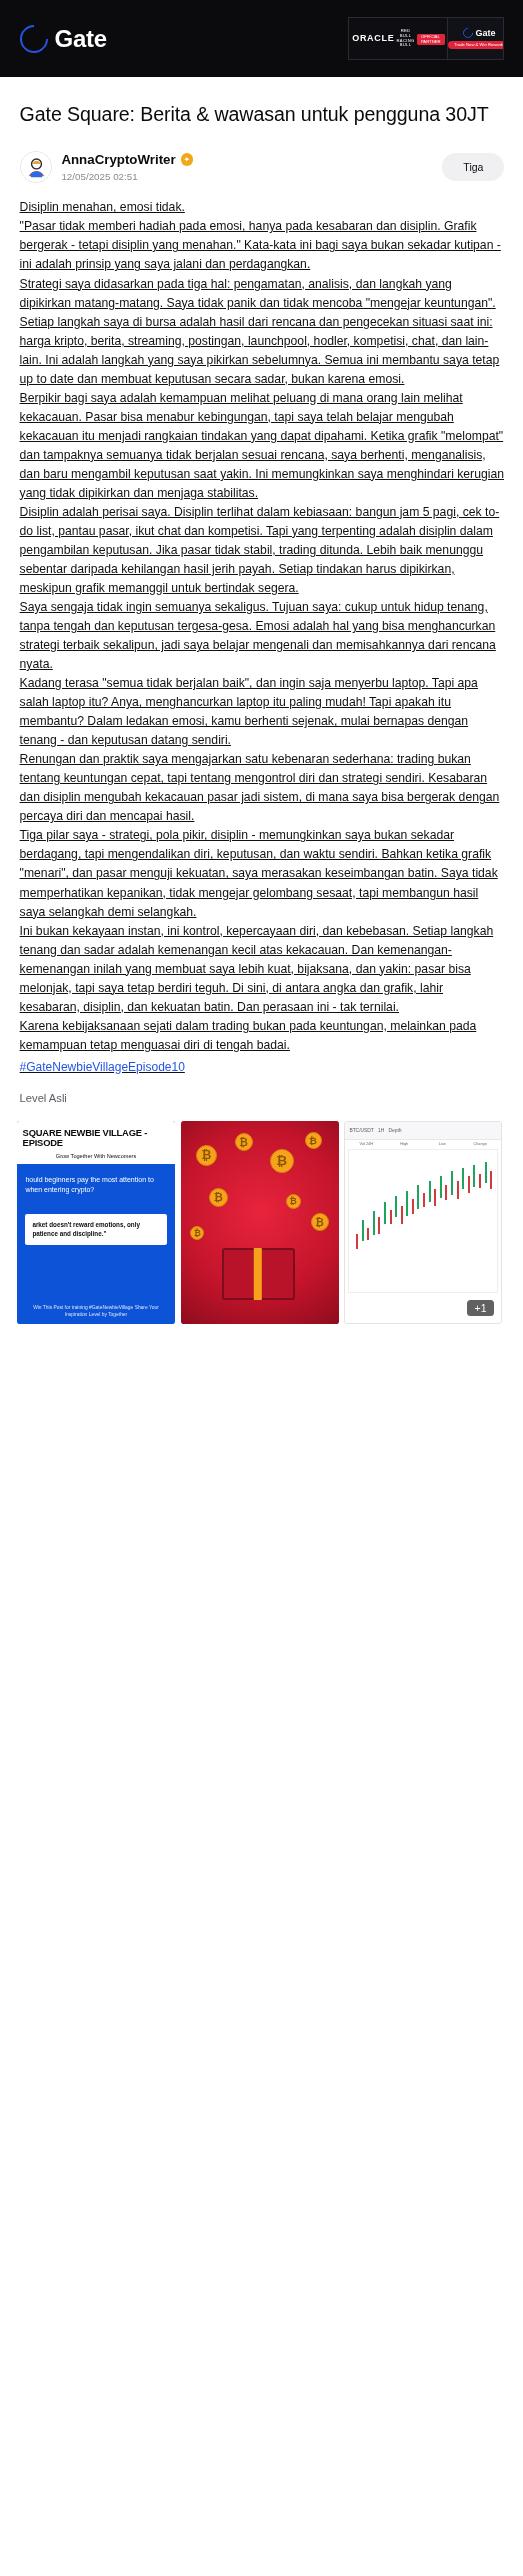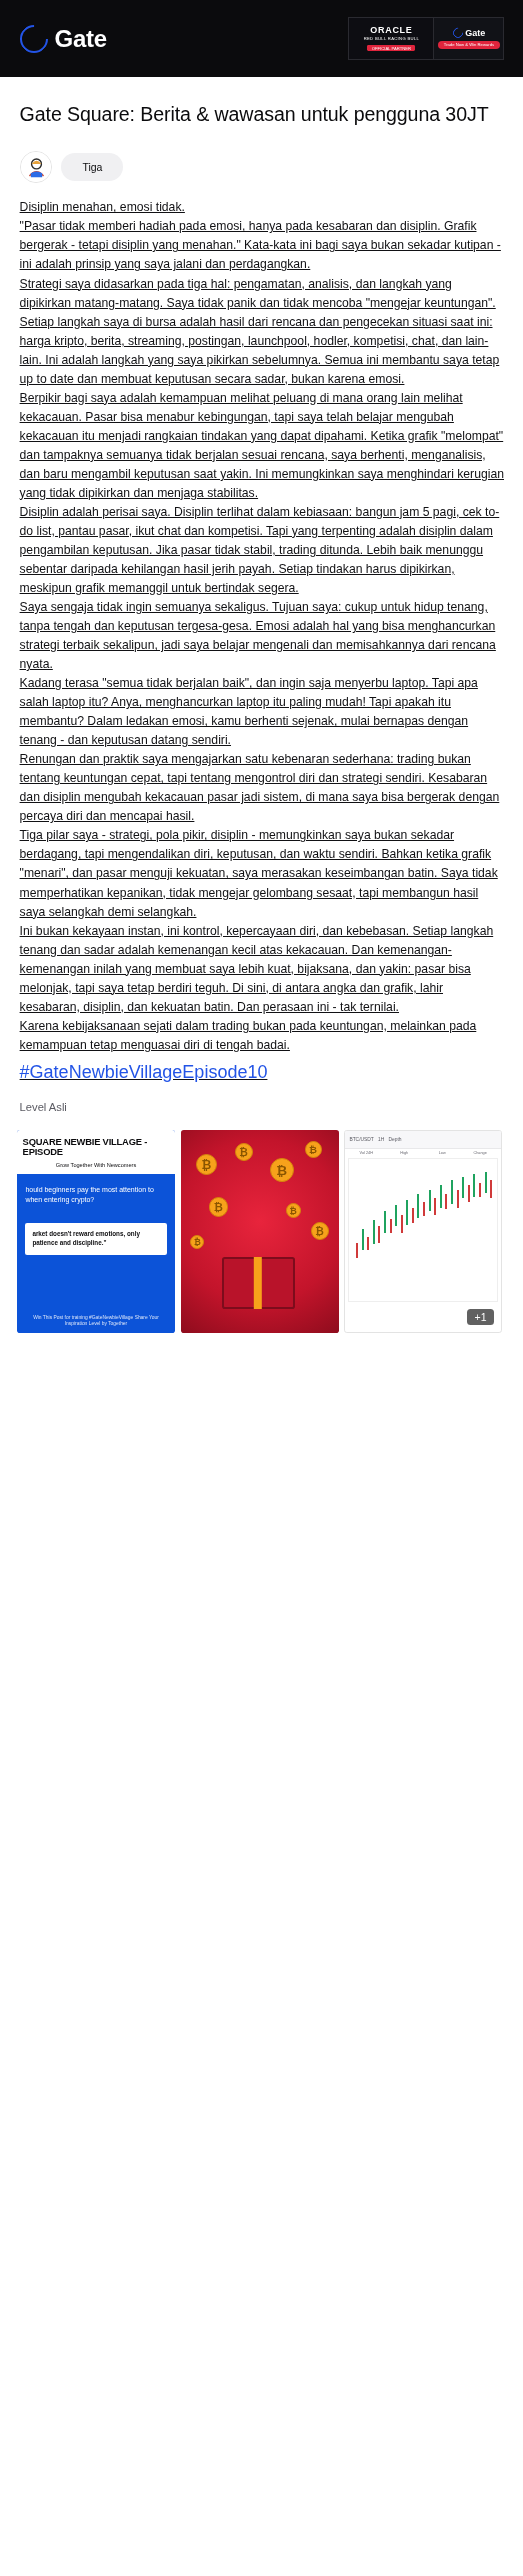--- a/index.html
+++ b/index.html
@@ -47,21 +47,21 @@
     height: 43px;
     display: flex;
     border: 0.7px solid #2a2a30;
     overflow: hidden;
     background: #111;
   }
   .ad-left {
     flex: 1;
     background: #0d0d12;
     display: flex;
-    flex-direction: column;
+    flex-direction: row;
     align-items: center;
     justify-content: center;
     gap: 2.1px;
     padding: 2.8px;
   }
   .ad-oracle {
     color: #ffffff;
     font-size: 9px;
     font-weight: bold;
     letter-spacing: 0.7px;
@@ -183,21 +183,21 @@
     font-size: 12.2px;
     line-height: 1.56;
     color: #111114;
     text-decoration: underline;
   }
   .body-text p { margin-bottom: 0px; }
   .hashtag {
     color: #2354e6;
     margin-top: 2.8px;
     display: block;
-    font-size: 18px;
+    font-size: 12px;
   }
   .see-original {
     padding: 15.4px 19.6px 0 19.6px;
     font-size: 11.2px;
     color: #5a5a62;
     cursor: pointer;
   }
   
   .media-strip {
     display: flex;
@@ -360,20 +360,27 @@
 
   <div class="author-row">
     <div class="avatar">
       <svg width="31" height="31" viewBox="0 0 44 44">
         <rect width="44" height="44" fill="#ffffff"></rect>
         <path d="M12 34 q10 -12 20 0" fill="none" stroke="#c94b3a" stroke-width="2"></path>
         <circle cx="22" cy="17" r="7" fill="none" stroke="#2b2b2b" stroke-width="2"></circle>
         <path d="M15 17 q7 -9 14 0" fill="#e6a23c"></path>
         <path d="M14 30 q8 -5 16 0 l0 6 l-16 0 z" fill="#2b6be6"></path>
       </svg>
+    </div>
+    <div class="author-meta">
+      <div class="author-name-line">
+        <span class="author-name">AnnaCryptoWriter</span>
+        <span class="verified-badge">✦</span>
+      </div>
+      <div class="author-date">12/05/2025 02:51</div>
     </div>
     <button class="follow-btn">Tiga</button>
   </div>
 
   <div class="body-text">
     <p>Disiplin menahan, emosi tidak.</p>
     <p>"Pasar tidak memberi hadiah pada emosi, hanya pada kesabaran dan disiplin. Grafik bergerak - tetapi disiplin yang menahan." Kata-kata ini bagi saya bukan sekadar kutipan - ini adalah prinsip yang saya jalani dan perdagangkan.</p>
     <p>Strategi saya didasarkan pada tiga hal: pengamatan, analisis, dan langkah yang dipikirkan matang-matang. Saya tidak panik dan tidak mencoba "mengejar keuntungan". Setiap langkah saya di bursa adalah hasil dari rencana dan pengecekan situasi saat ini: harga kripto, berita, streaming, postingan, launchpool, hodler, kompetisi, chat, dan lain-lain. Ini adalah langkah yang saya pikirkan sebelumnya. Semua ini membantu saya tetap up to date dan membuat keputusan secara sadar, bukan karena emosi.</p>
     <p>Berpikir bagi saya adalah kemampuan melihat peluang di mana orang lain melihat kekacauan. Pasar bisa menabur kebingungan, tapi saya telah belajar mengubah kekacauan itu menjadi rangkaian tindakan yang dapat dipahami. Ketika grafik "melompat" dan tampaknya semuanya tidak berjalan sesuai rencana, saya berhenti, menganalisis, dan baru mengambil keputusan saat yakin. Ini memungkinkan saya menghindari kerugian yang tidak dipikirkan dan menjaga stabilitas.</p>
     <p>Disiplin adalah perisai saya. Disiplin terlihat dalam kebiasaan: bangun jam 5 pagi, cek to-do list, pantau pasar, ikut chat dan kompetisi. Tapi yang terpenting adalah disiplin dalam pengambilan keputusan. Jika pasar tidak stabil, trading ditunda. Lebih baik menunggu sebentar daripada kehilangan hasil jerih payah. Setiap tindakan harus dipikirkan, meskipun grafik memanggil untuk bertindak segera.</p>

